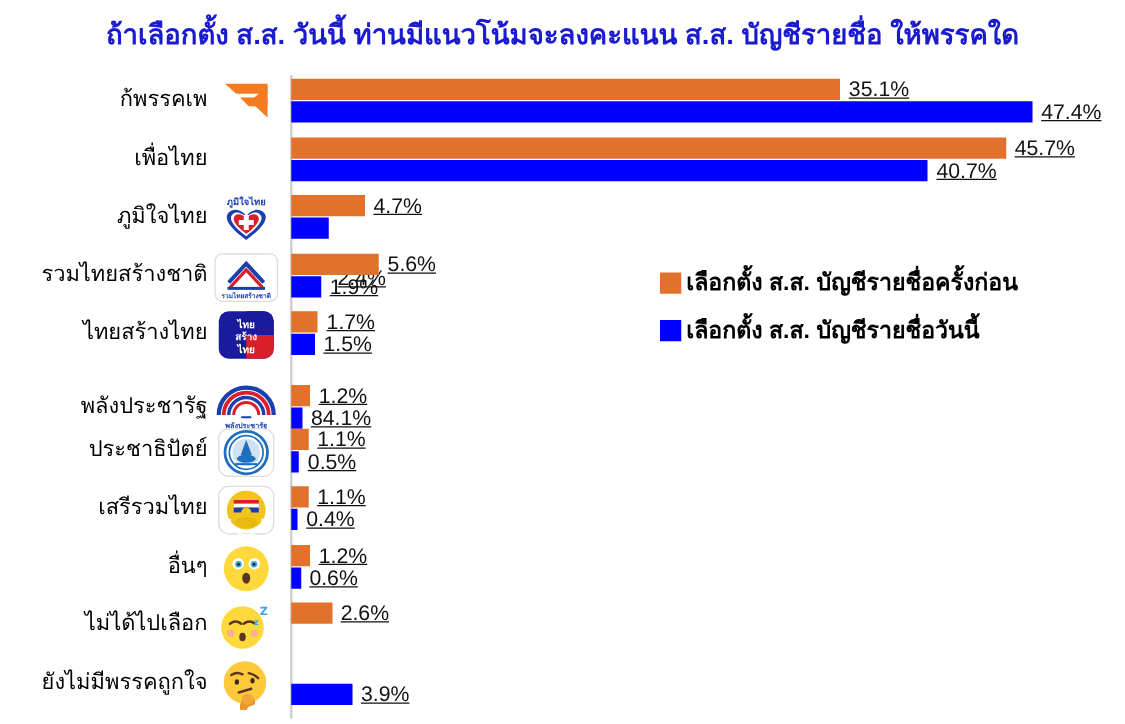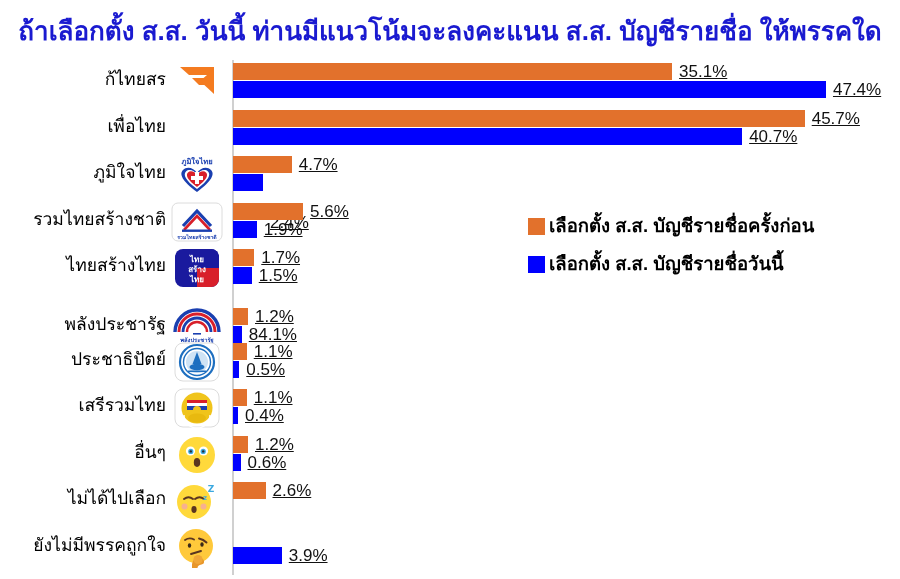--- a/index.html
+++ b/index.html
@@ -11,21 +11,21 @@
     overflow: hidden;
   }
   #root { position: relative; width: 900px; height: 579px; background:#fff; }
 
   
   .chart-title {
     position: absolute;
     left: 0; top: 10px; width: 900px;
     text-align: center;
     color: #1a1ad0;
-    font-size: 26px;
+    font-size: 22px;
     font-weight: bold;
     letter-spacing: 0px;
     white-space: nowrap;
   }
 
   
   .plot { position: absolute; left: 0; top: 52px; width: 900px; height: 527px; }
   .axis-line {
     position: absolute;
     left: 232px; top: 8px;
@@ -94,21 +94,21 @@
 </head>
 <body>
 
 <div id="root">
 
   <div class="chart-title">ถ้าเลือกตั้ง ส.ส. วันนี้ ท่านมีแนวโน้มจะลงคะแนน ส.ส. บัญชีรายชื่อ ให้พรรคใด</div>
 
   <div class="plot" id="plot">
     <div class="axis-line"></div>
   <div class="row" style="top: 11px; height: 46.6px;">
-        <div class="cat-label" style="top: 8px;">ก้ไทยสร</div>
+        <div class="cat-label" style="top: 8px;">ก้พรรคเพ</div>
         <div class="logo" style="top: -2px;">
           <svg width="42" height="36" viewBox="0 0 42 36">
         <path d="M4 3 L38 3 L38 11 L13 11 Z" fill="#f47b20"></path>
         <path d="M16 14 L38 14 L38 21 L23 21 Z" fill="#f47b20"></path>
         <path d="M38 5 L38 30 L24 17 Z" fill="#f47b20"></path>
       </svg>
         </div>
         <div class="bar prev" style="width: 439.101px; top: 0px;"></div>
         <div class="bar-label" style="left: 679.101px; top: 0px;">35.1%</div>
         <div class="bar today" style="width: 592.974px; top: 18px;"></div>

